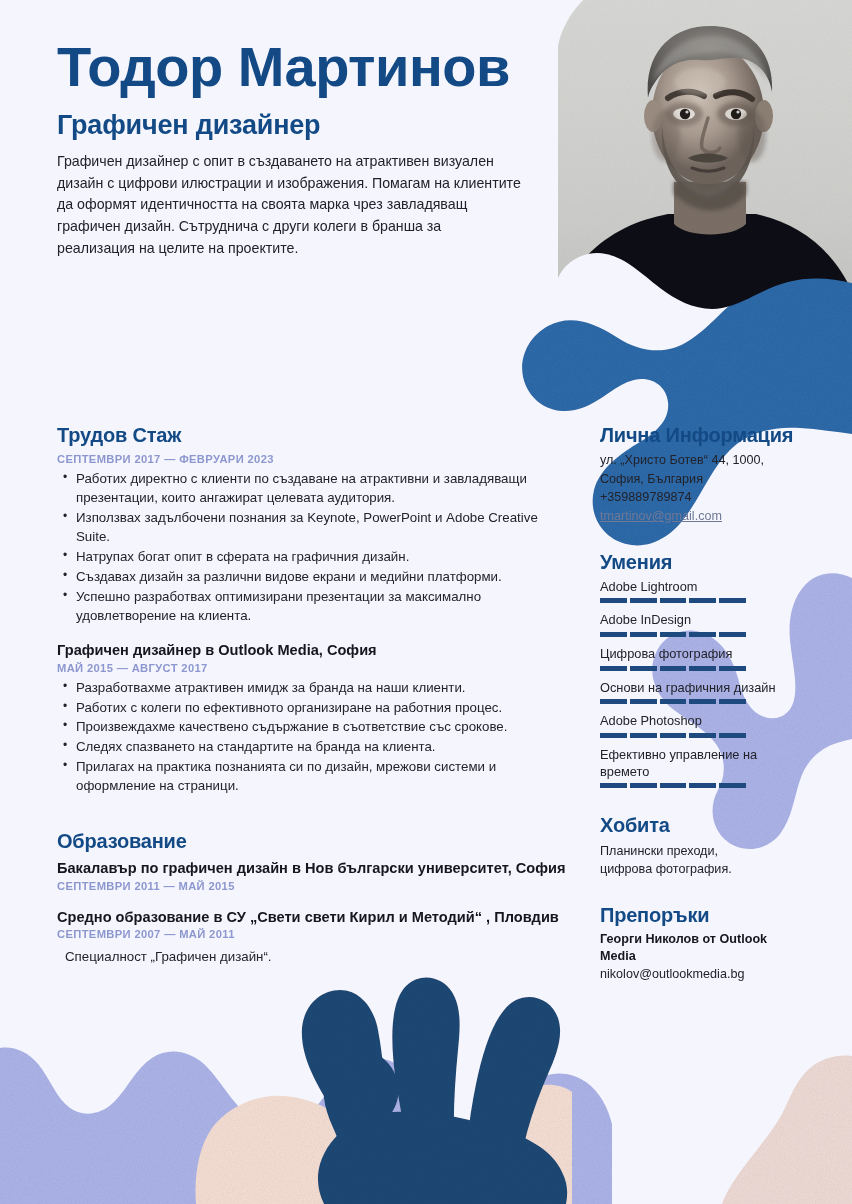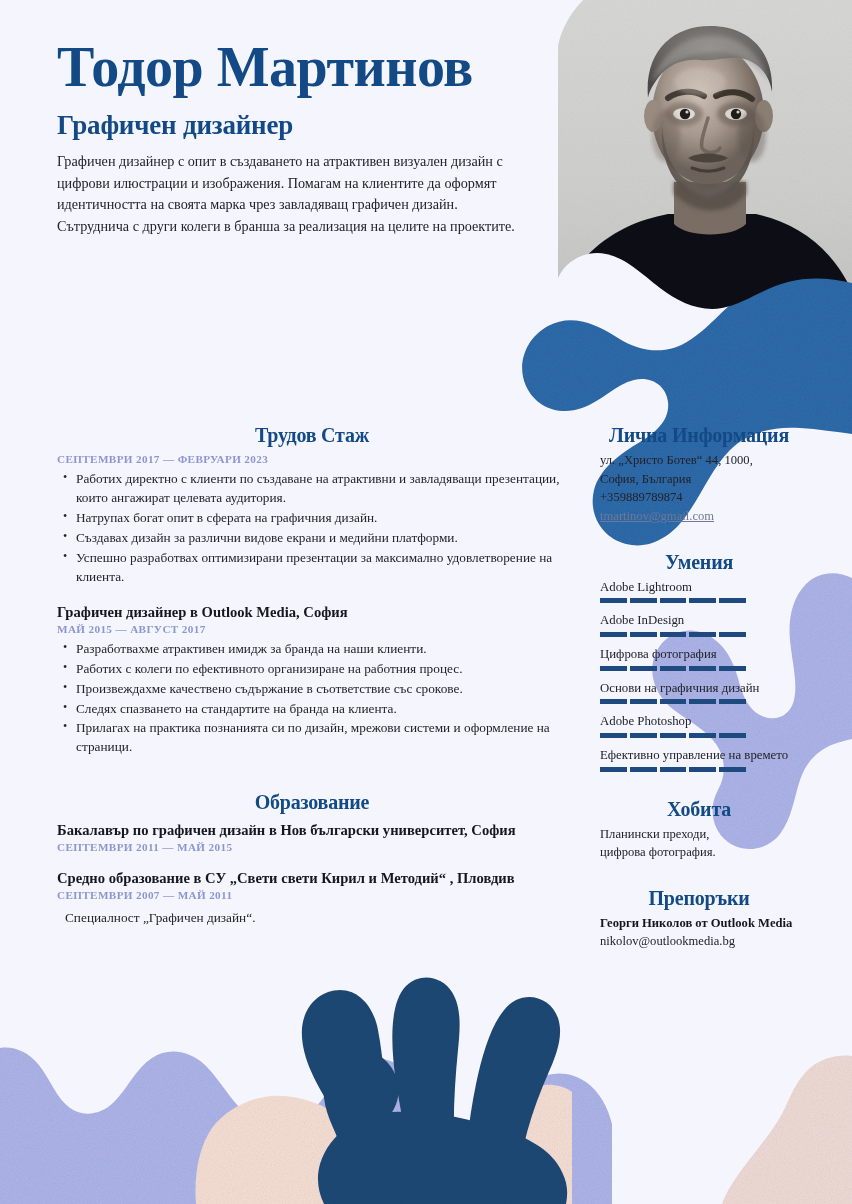--- a/index.html
+++ b/index.html
@@ -7,21 +7,21 @@
     margin: 0;
     padding: 0;
     background: #ffffff;
   }
   #page {
     position: relative;
     width: 852px;
     height: 1204px;
     overflow: hidden;
     background: #f5f6fd;
-    font-family: Liberation Serif, serif;
+    font-family: Liberation Sans, sans-serif;
     color: #1c1c22;
   }
 
   
   .deco {
     position: absolute;
     pointer-events: none;
   }
 
   
@@ -74,21 +74,20 @@
     width: 198px;
   }
 
   h2.section {
     font-size: 20px;
     font-weight: 700;
     color: #134a86;
     margin: 0 0 7px 0;
     line-height: 1.12;
     letter-spacing: -.2px;
-    text-align: center;
   }
   h2.section.tight { margin-bottom: 5px; }
 
   h3.entry-title {
     font-size: 14.6px;
     font-weight: 700;
     color: #16161d;
     margin: 0 0 2px 0;
     line-height: 1.25;
   }
@@ -409,20 +408,21 @@
 
   <div id="col-left">
 
     <section>
       <h2 class="section">Трудов Стаж</h2>
 
       <div class="entry">
         <p class="entry-date">СЕПТЕМВРИ 2017 — ФЕВРУАРИ 2023</p>
         <ul class="bullets">
           <li>Работих директно с клиенти по създаване на атрактивни и завладяващи презентации, които ангажират целевата аудитория.</li>
+          <li>Използвах задълбочени познания за Keynote, PowerPoint и Adobe Creative Suite.</li>
           <li>Натрупах богат опит в сферата на графичния дизайн.</li>
           <li>Създавах дизайн за различни видове екрани и медийни платформи.</li>
           <li>Успешно разработвах оптимизирани презентации за максимално удовлетворение на клиента.</li>
         </ul>
       </div>
 
       <div class="entry">
         <h3 class="entry-title">Графичен дизайнер в Outlook Media, София</h3>
         <p class="entry-date">МАЙ 2015 — АВГУСТ 2017</p>
         <ul class="bullets">

